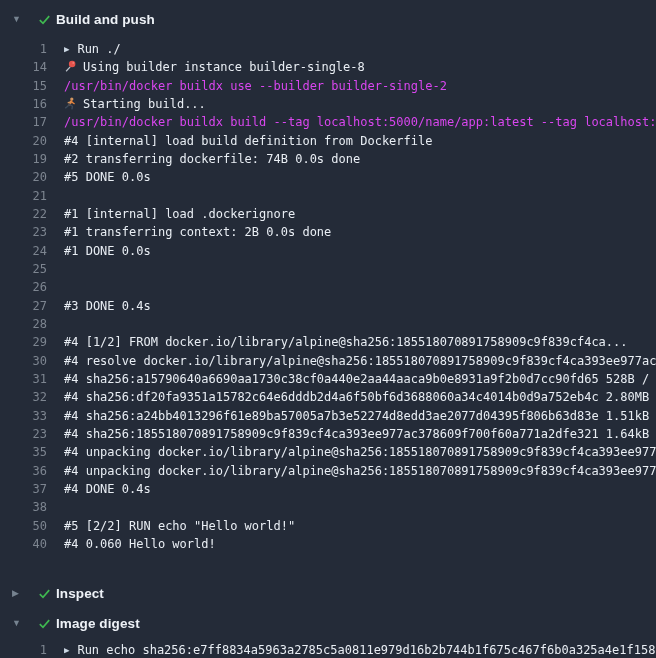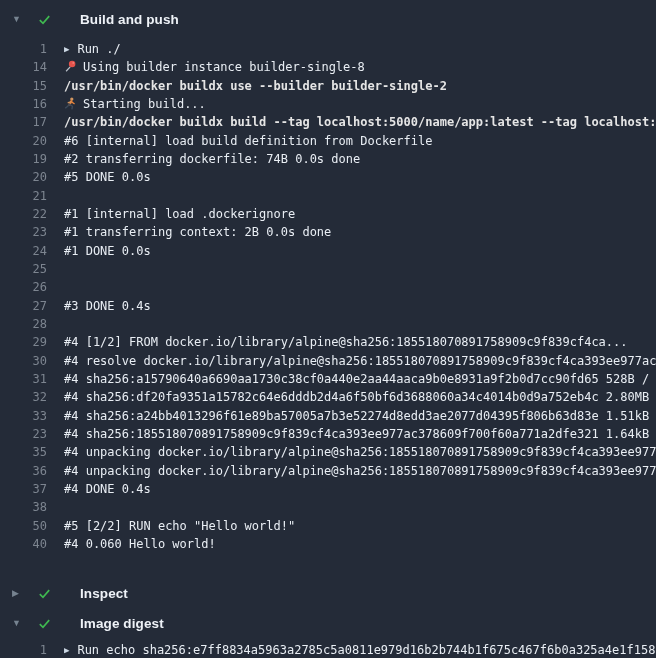--- a/index.html
+++ b/index.html
@@ -35,21 +35,21 @@
   .section-header .check {
     width: 16px;
     height: 16px;
     margin-left: 10px;
     flex: none;
     display: flex;
     align-items: center;
     justify-content: center;
   }
   .section-header .title {
-    margin-left: 28px;
+    margin-left: 4px;
     font-size: 13.5px;
     font-weight: bold;
     color: #eef2f7;
     letter-spacing: 0.1px;
   }
   .sec-0 .section-header { margin-top: 8px; }
   .sec-1 .section-header { margin-top: 29px; }
   .sec-2 .section-header { margin-top: 8px; }
   .log-block {
     margin-top: 10px;
@@ -72,22 +72,22 @@
     color: #7d8590;
     cursor: pointer;
   }
   .row .content {
     margin-left: 17px;
     color: #e9eef4;
     white-space: pre;
     flex: none;
   }
   .row .content.cmd {
-    color: #e5e5e5;
-    font-weight: bold;
+    color: #d946ef;
+    font-weight: normal;
   }
   .runarrow {
     display: inline-block;
     font-size: 9px;
     color: #cdd9e5;
     margin-right: 8px;
     transform: translateY(-1px);
     cursor: pointer;
   }
   .emoji {
@@ -122,21 +122,21 @@
         <div class="row"><span class="num">15</span><span class="content cmd"><span class="txt">/usr/bin/docker buildx use --builder builder-single-2</span></span></div>
         <div class="row"><span class="num">16</span><span class="content"><span class="emoji"><svg viewBox="0 0 16 16" width="13" height="13">
                 <circle cx="9.6" cy="2.6" r="2" fill="#d29660"></circle>
                 <path d="M9 5.2 L7 9" stroke="#e8833a" stroke-width="2.6" fill="none" stroke-linecap="round"></path>
                 <path d="M9.4 6 L12.6 8.2" stroke="#e8833a" stroke-width="1.6" fill="none" stroke-linecap="round"></path>
                 <path d="M8.4 6 L5.2 7" stroke="#d29660" stroke-width="1.6" fill="none" stroke-linecap="round"></path>
                 <path d="M7 9 L10.4 11.4 L9.8 14.6" stroke="#3d4a5a" stroke-width="1.7" fill="none" stroke-linecap="round"></path>
                 <path d="M7 9 L4.2 11.6 L2 13.4" stroke="#3d4a5a" stroke-width="1.7" fill="none" stroke-linecap="round"></path>
               </svg></span><span class="txt">Starting build...</span></span></div>
         <div class="row"><span class="num">17</span><span class="content cmd"><span class="txt">/usr/bin/docker buildx build --tag localhost:5000/name/app:latest --tag localhost:50</span></span></div>
-        <div class="row"><span class="num">20</span><span class="content"><span class="txt">#6 [internal] load build definition from Dockerfile</span></span></div>
+        <div class="row"><span class="num">20</span><span class="content"><span class="txt">#4 [internal] load build definition from Dockerfile</span></span></div>
         <div class="row"><span class="num">19</span><span class="content"><span class="txt">#2 transferring dockerfile: 74B 0.0s done</span></span></div>
         <div class="row"><span class="num">20</span><span class="content"><span class="txt">#5 DONE 0.0s</span></span></div>
         <div class="row"><span class="num">21</span><span class="content"><span class="txt"></span></span></div>
         <div class="row"><span class="num">22</span><span class="content"><span class="txt">#1 [internal] load .dockerignore</span></span></div>
         <div class="row"><span class="num">23</span><span class="content"><span class="txt">#1 transferring context: 2B 0.0s done</span></span></div>
         <div class="row"><span class="num">24</span><span class="content"><span class="txt">#1 DONE 0.0s</span></span></div>
         <div class="row"><span class="num">25</span><span class="content"><span class="txt"></span></span></div>
         <div class="row"><span class="num">26</span></div>
         <div class="row"><span class="num">27</span><span class="content"><span class="txt">#3 DONE 0.4s</span></span></div>
         <div class="row"><span class="num">28</span><span class="content"><span class="txt"></span></span></div>

